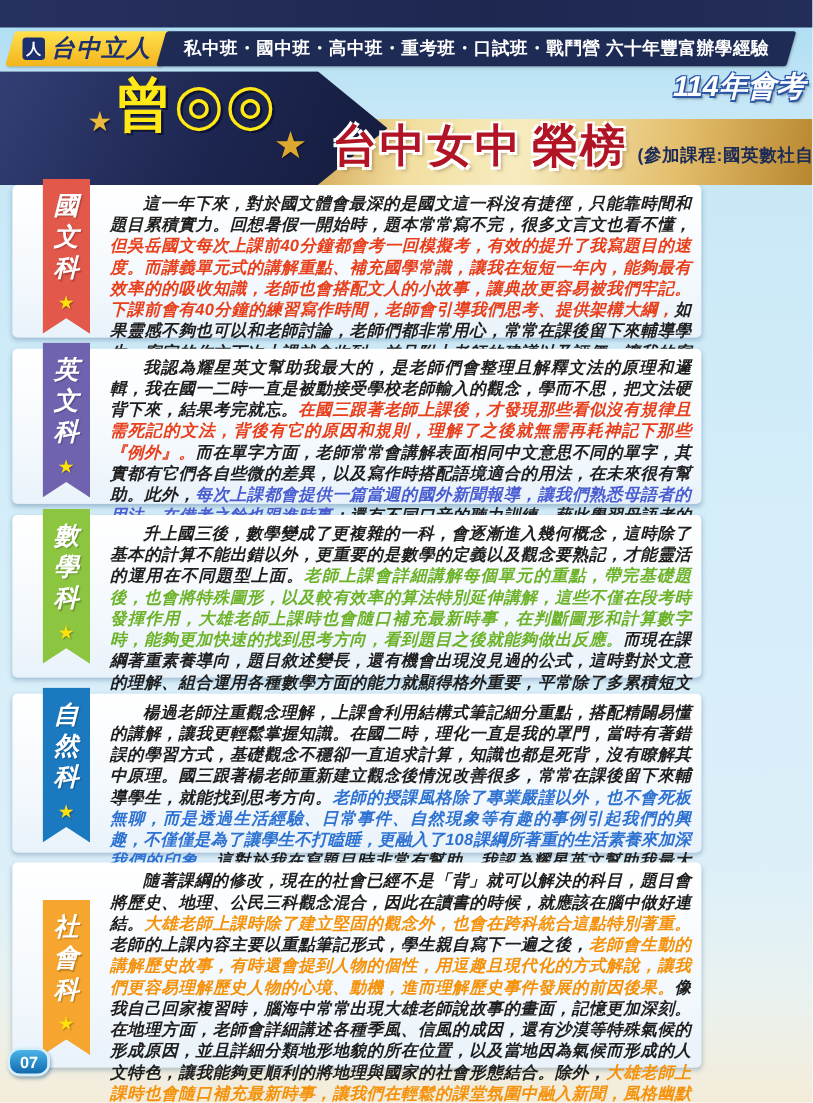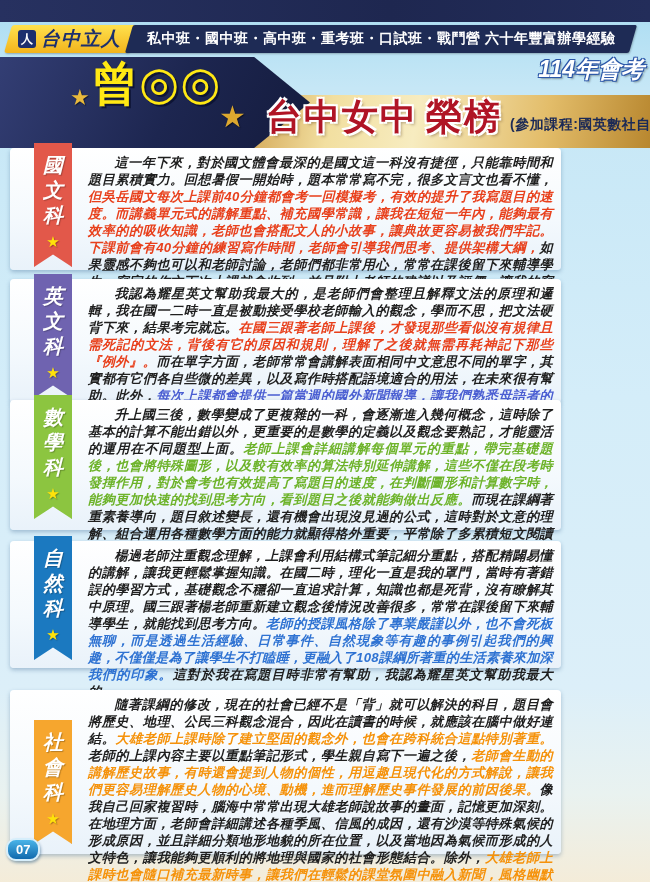--- a/index.html
+++ b/index.html
@@ -48,22 +48,22 @@
     text-shadow:-2px -2px 0 #fff,2px -2px 0 #fff,-2px 2px 0 #fff,2px 2px 0 #fff,3px 3px 3px rgba(60,30,0,.35);}
   .courses-note{font-size:14px;font-weight:700;color:#1c2a56;letter-spacing:.5px;text-align:center;}
   
   .card{position:absolute;left:10px;width:551px;border-radius:4px;
     background:linear-gradient(180deg,#ffffff 0%,#f4f9fd 60%,#e9f2fa 100%);
     box-shadow:0 2px 4px rgba(70,110,150,.4);font-style:italic;}
   .card p{margin:0;padding:6px 8px 0 78px;font-size:13.2px;line-height:17px;
     font-weight:700;color:#1f1f1f;text-align:justify;text-indent:2em;letter-spacing:.2px;}
   .c0{top:148px;height:122px;}
   .c1{top:279px;height:124px;}
-  .c2{top:400px;height:130px;}
-  .c3{top:541px;height:127px;}
+  .c2{top:412px;height:130px;}
+  .c3{top:555px;height:127px;}
   .c4{top:690px;height:164px;}
   .ribbon{position:absolute;left:24px;top:-5px;width:38px;height:124px;z-index:4;
     clip-path:polygon(0 0,100% 0,100% 100%,50% 90%,0 100%);
     box-shadow:2px 2px 3px rgba(0,0,0,.25);}
   .fold{position:absolute;top:0;right:-8px;width:8px;height:8px;
     clip-path:polygon(0 0,100% 0,0 100%);}
   .ribbon-label{width:22px;margin:10px auto 0;font-size:20px;line-height:25px;
     text-align:center;word-break:break-all;font-weight:900;color:#fff;
     text-shadow:1px 1px 1px rgba(0,0,0,.25);}
   .ribbon-star{position:absolute;bottom:16px;left:0;width:100%;text-align:center;
@@ -122,21 +122,21 @@
   </div>
   <p><span>我認為耀星英文幫助我最大的，是老師們會整理且解釋文法的原理和邏輯，我在國一二時一直是被動接受學校老師輸入的觀念，學而不思，把文法硬背下來，結果考完就忘。</span><span style="color: rgb(232, 64, 28);">在國三跟著老師上課後，才發現那些看似沒有規律且需死記的文法，背後有它的原因和規則，理解了之後就無需再耗神記下那些『例外』。</span><span>而在單字方面，老師常常會講解表面相同中文意思不同的單字，其實都有它們各自些微的差異，以及寫作時搭配語境適合的用法，在未來很有幫助。此外，</span><span style="color: rgb(74, 94, 210);">每次上課都會提供一篇當週的國外新聞報導，讓我們熟悉母語者的用法，在備考之餘也跟進時事</span><span>；還有不同口音的聽力訓練，藉此學習母語者的發音、說話習慣、語速。這些都讓我在跟著老師學習下，英文程度得到了大幅提升。</span></p>
 </section>
 
 <section class="card c2">
   <div class="ribbon" style="background: rgb(140, 197, 64);">
     <i class="fold" style="background: rgb(95, 144, 34);"></i>
     <div class="ribbon-label">數學科</div>
     <div class="ribbon-star">★</div>
   </div>
-  <p><span>升上國三後，數學變成了更複雜的一科，會逐漸進入幾何概念，這時除了基本的計算不能出錯以外，更重要的是數學的定義以及觀念要熟記，才能靈活的運用在不同題型上面。</span><span style="color: rgb(109, 179, 42);">老師上課會詳細講解每個單元的重點，帶完基礎題後，也會將特殊圖形，以及較有效率的算法特別延伸講解，這些不僅在段考時發揮作用，對於會考也有效提高了寫題目的速度，在判斷圖形和計算數字時，能夠更加快速的找到思考方向，看到題目之後就能夠做出反應。</span><span>而現在課綱著重素養導向，題目敘述變長，還有機會出現沒見過的公式，這時對於文意的理解、組合運用各種數學方面的能力就顯得格外重要，平常除了多累積短文閱讀以外，可以針對每一小節，統整出一兩句話作為大綱，在判題時會更快、更輕鬆。</span></p>
+  <p><span>升上國三後，數學變成了更複雜的一科，會逐漸進入幾何概念，這時除了基本的計算不能出錯以外，更重要的是數學的定義以及觀念要熟記，才能靈活的運用在不同題型上面。</span><span style="color: rgb(109, 179, 42);">老師上課會詳細講解每個單元的重點，帶完基礎題後，也會將特殊圖形，以及較有效率的算法特別延伸講解，這些不僅在段考時發揮作用，大雄老師上課時也會隨口補充最新時事，在判斷圖形和計算數字時，能夠更加快速的找到思考方向，看到題目之後就能夠做出反應。</span><span>而現在課綱著重素養導向，題目敘述變長，還有機會出現沒見過的公式，這時對於文意的理解、組合運用各種數學方面的能力就顯得格外重要，平常除了多累積短文閱讀以外，可以針對每一小節，統整出一兩句話作為大綱，在判題時會更快、更輕鬆。</span></p>
 </section>
 
 <section class="card c3">
   <div class="ribbon" style="background: rgb(27, 121, 192);">
     <i class="fold" style="background: rgb(14, 79, 131);"></i>
     <div class="ribbon-label">自然科</div>
     <div class="ribbon-star">★</div>
   </div>
   <p><span>楊過老師注重觀念理解，上課會利用結構式筆記細分重點，搭配精闢易懂的講解，讓我更輕鬆掌握知識。在國二時，理化一直是我的罩門，當時有著錯誤的學習方式，基礎觀念不穩卻一直追求計算，知識也都是死背，沒有瞭解其中原理。國三跟著楊老師重新建立觀念後情況改善很多，常常在課後留下來輔導學生，就能找到思考方向。</span><span style="color: rgb(46, 114, 210);">老師的授課風格除了專業嚴謹以外，也不會死板無聊，而是透過生活經驗、日常事件、自然現象等有趣的事例引起我們的興趣，不僅僅是為了讓學生不打瞌睡，更融入了108課綱所著重的生活素養來加深我們的印象。</span><span>這對於我在寫題目時非常有幫助，我認為耀星英文幫助我最大的。</span></p>
 </section>

